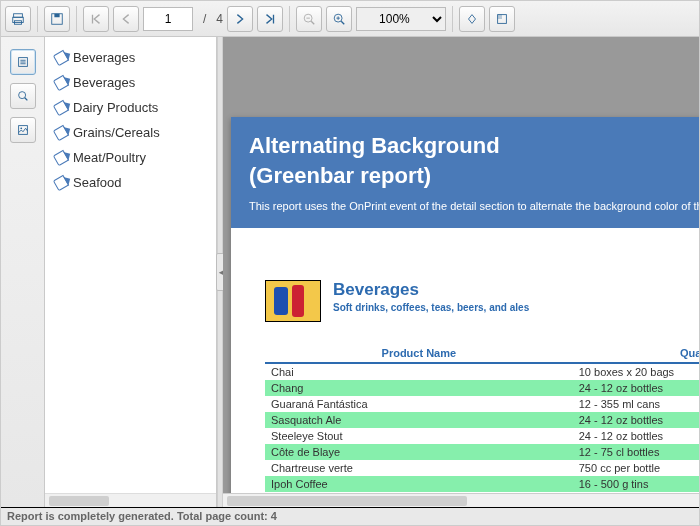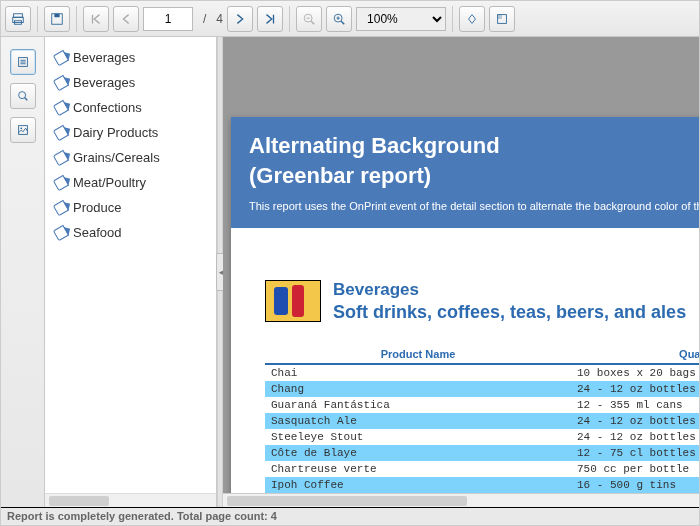--- a/index.html
+++ b/index.html
@@ -3,21 +3,21 @@
 <meta charset="utf-8">
 <style>
   * { box-sizing: border-box; margin: 0; padding: 0; }
   body { font-family: Arial, Helvetica, sans-serif; font-size: 12px; color: #333; background: #fff; width: 700px; height: 526px; overflow: hidden; position: relative; border: 1px solid #ccc; }
   .toolbar { height: 36px; background: linear-gradient(#f3f3f3,#e7e7e7); border-bottom: 1px solid #c9c9c9; display: flex; align-items: center; padding: 0 4px; gap: 4px; }
   .tbtn { width: 26px; height: 26px; background: linear-gradient(#fefefe,#e9e9e9); border: 1px solid #bbb; border-radius: 3px; display: inline-flex; align-items: center; justify-content: center; color: #2a6496; cursor: pointer; }
   .tbtn.dis { color: #aaa; }
   .vr { width: 1px; height: 26px; background: #c9c9c9; margin: 0 2px; }
   .page-in { width: 50px; height: 24px; border: 1px solid #bbb; text-align: center; font-size: 12px; }
   .pagesep { margin: 0 6px; color: #555; }
-  .zoom-sel { width: 90px; height: 24px; border: 1px solid #bbb; font-size: 12px; padding-left:6px;}
+  .zoom-sel { width: 90px; height: 24px; border: 1px solid #bbb; font-size: 12px; padding-left:18px;}
   .main { position: absolute; top: 36px; left: 0; right: 0; bottom: 18px; display: flex; }
   .sidetabs { width: 44px; background: linear-gradient(#f3f3f3,#e7e7e7); border-right: 1px solid #c9c9c9; display: flex; flex-direction: column; align-items: center; padding-top: 12px; gap: 8px; }
   .stab { width: 26px; height: 26px; background: linear-gradient(#fefefe,#e9e9e9); border: 1px solid #bbb; border-radius: 3px; display: flex; align-items: center; justify-content: center; color: #2a6496; cursor: pointer; }
   .stab.active { border-color: #7aa7cc; box-shadow: inset 0 0 0 1px #cfe3f2; }
   .tree { width: 172px; background: #fff; border-right: 1px solid #c9c9c9; overflow: auto; padding: 8px 4px; position: relative; font-size: 13px; }
   .tree .hscroll { position: absolute; bottom: 0; left: 0; right: 0; height: 14px; background: #f0f0f0; border-top: 1px solid #ddd; }
   .tree .hscroll .thumb { position:absolute; top:2px; left:4px; width: 60px; height:10px; background:#cfcfcf; border-radius:2px;}
   .titem { display: flex; align-items: center; gap: 6px; padding: 5px 6px; cursor: pointer; color: #333; }
   .tag { width: 12px; height: 12px; display: inline-block; transform: rotate(-30deg); background: #fff; border:1px solid #4a7ab8; position:relative; border-radius:2px 0 0 2px;}
   .tag:after { content:''; position:absolute; right:-5px; top:1px; width:0;height:0; border-top:5px solid transparent;border-bottom:5px solid transparent;border-left:5px solid #4a7ab8;}
@@ -27,25 +27,25 @@
   .page { background: #fff; margin: 8px; width: 680px; min-height: 800px; box-shadow: 0 2px 6px rgba(0,0,0,0.3); }
   .banner { background: #4a7ab8; color: #fff; padding: 14px 18px 16px; margin-top: 80px; }
   .banner h1 { font-family: Verdana, sans-serif; font-size: 22px; font-weight: bold; line-height: 1.35; }
   .banner p { font-family: Verdana, sans-serif; font-size: 11px; margin-top: 10px; }
   .section { padding: 16px 34px 0; }
   .catrow { display:flex; align-items:flex-start; gap:12px; margin-top: 36px;}
   .catimg { width:56px; height:42px; border:1px solid #000; background:#f3c84a; position:relative; overflow:hidden;}
   .catimg:before{content:'';position:absolute;left:8px;top:6px;width:14px;height:28px;background:#1e4fb0;border-radius:3px;}
   .catimg:after{content:'';position:absolute;left:26px;top:4px;width:12px;height:32px;background:#c23;border-radius:3px;}
   .cattxt h2 { font-family: Verdana, sans-serif; font-size: 17px; color: #2d6bb0; font-weight:bold;}
-  .cattxt .desc { font-family: Verdana, sans-serif; font-size: 18px; color: #2d6bb0; font-weight: bold; margin-top:2px;}
+  .cattxt .desc { font-family: Verdana, sans-serif; font-size: 10px; color: #2d6bb0; font-weight: bold; margin-top:2px;}
   table.prod { width: 100%; border-collapse: collapse; margin-top: 22px; font-family: Verdana, sans-serif; font-size: 11px;}
   table.prod th { text-align:center; color:#2d6bb0; font-weight:bold; padding: 3px 6px; border-bottom: 2px solid #2d6bb0;}
-  table.prod td { padding: 2px 6px; color:#333;font-family:Liberation Mono, monospace;}
-  table.prod tr.odd td { background: #7dd3fc; }
+  table.prod td { padding: 2px 6px; color:#333;}
+  table.prod tr.odd td { background: #86efac; }
   .viewer .hscroll { position: sticky; bottom: 0; left: 0; right: 0; height: 14px; background: #f0f0f0; border-top: 1px solid #ccc; }
   .viewer .hscroll .thumb { position:absolute; top:2px; left:4px; width: 240px; height:10px; background:#cfcfcf; border-radius:2px;}
   .status { position:absolute; bottom:0; left:0; right:0; height:18px; background:#e9e9e9; border-top:1px solid #000000; font-size:11px; color:#666; padding:2px 6px; font-weight:bold;}
   svg { width: 14px; height: 14px; }
 </style>
 </head>
 <body>
 
 <div class="toolbar">
   <span class="tbtn">
@@ -147,37 +147,29 @@
         <div class="titem">
           <span class="tag"></span>
           <span>Beverages</span>
         </div>
         <div class="titem">
           <span class="tag"></span>
           <span>Beverages</span>
         </div>
         <div class="titem">
           <span class="tag"></span>
-          <span>Confections</span>
-        </div>
-        <div class="titem">
-          <span class="tag"></span>
           <span>Dairy Products</span>
         </div>
         <div class="titem">
           <span class="tag"></span>
           <span>Grains/Cereals</span>
         </div>
         <div class="titem">
           <span class="tag"></span>
           <span>Meat/Poultry</span>
-        </div>
-        <div class="titem">
-          <span class="tag"></span>
-          <span>Produce</span>
         </div>
         <div class="titem">
           <span class="tag"></span>
           <span>Seafood</span>
         </div>
       </div>
     <div class="hscroll">
         <div class="thumb"></div>
       </div>
   </div>

